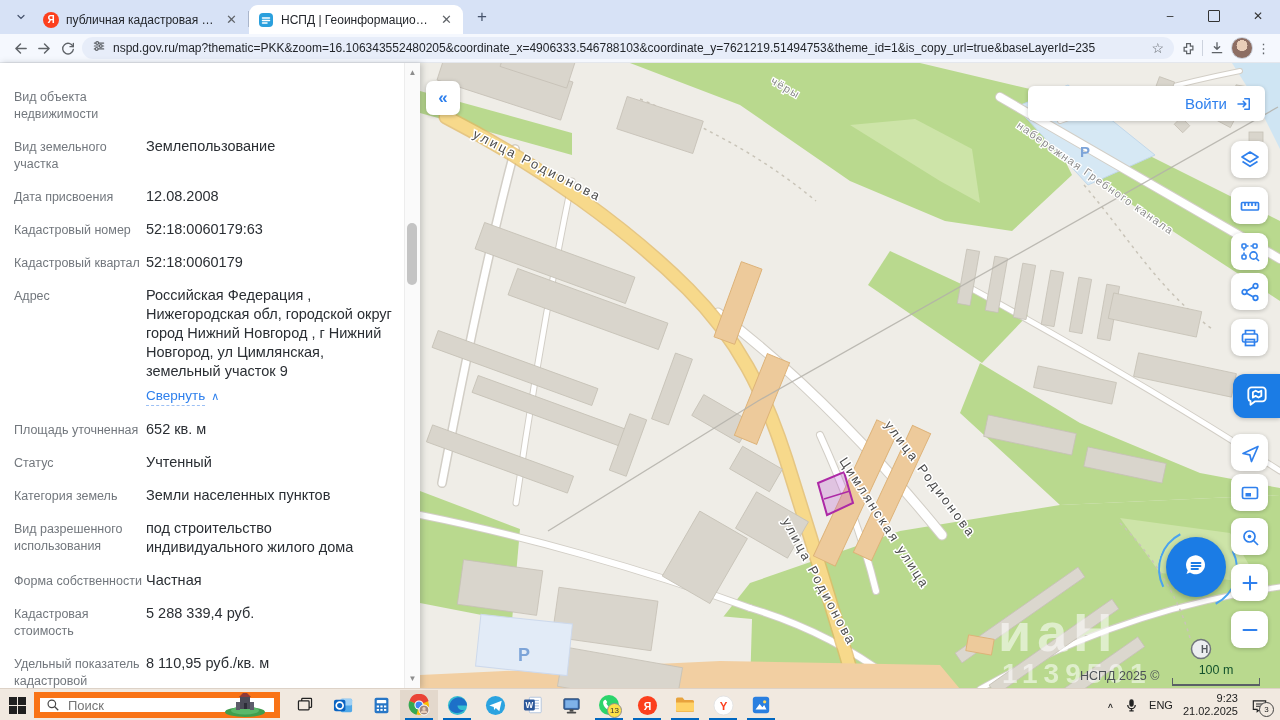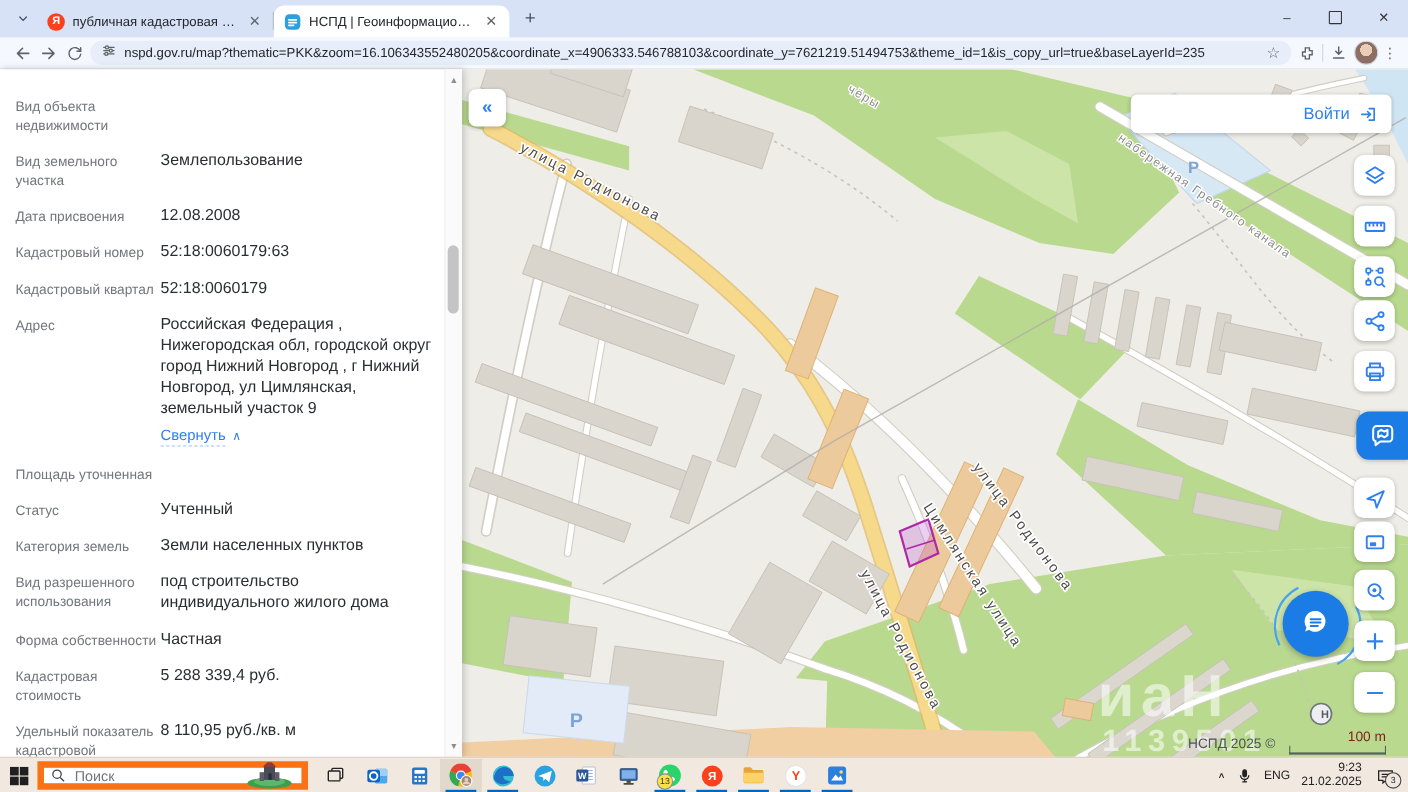--- a/index.html
+++ b/index.html
@@ -64,41 +64,41 @@
   .login-label{color:#2f80ed;font-size:15px;}
   .mbtn{left:811px;width:37px;height:37px;background:#fff;border-radius:9px;
       box-shadow:0 1px 4px rgba(0,0,0,.22);display:flex;align-items:center;justify-content:center;cursor:pointer;}
   .mbtn.active-tool{left:813px;width:47px;height:44px;background:#1b7ce5;border-radius:12px 0 0 12px;}
   .chat-btn{left:746px;top:474px;width:60px;height:60px;border-radius:50%;background:#1b7ce5;
       display:flex;align-items:center;justify-content:center;box-shadow:0 2px 6px rgba(0,0,0,.3);cursor:pointer;}
   .chat-arc{position:absolute;left:738px;top:466px;width:76px;height:76px;border-radius:50%;
       border:2.5px solid transparent;border-left-color:#4aa3ef;border-right-color:#4aa3ef;
       transform:rotate(18deg);z-index:9;}
   .attribution{left:660px;top:606px;font-size:12.5px;color:#4e5358;z-index:8;}
-  .scalebar{left:752px;top:600px;width:88px;z-index:8;font-size:12.5px;color:#7f1d1d;text-align:right;}
+  .scalebar{left:752px;top:600px;width:88px;z-index:8;font-size:12.5px;color:#14532d;text-align:center;}
   .scalebar .bar{margin-top:1px;height:6px;border-left:1.5px solid #5a5f66;border-right:1.5px solid #5a5f66;border-bottom:2px solid #5a5f66;}
 
   
   text.road{fill:#4b4b4b;stroke:#ffffff;stroke-width:3px;paint-order:stroke;letter-spacing:2.5px;font-size:13px;}
   text.minor{fill:#8b8b8b;stroke:#ffffff;stroke-width:2.5px;paint-order:stroke;letter-spacing:1.5px;font-size:11px;}
   text.parking{fill:#7da4d8;font-weight:bold;}
   text.helipad{fill:#555a60;font-weight:bold;}
   text.watermark{fill:rgba(255,255,255,.55);font-weight:bold;letter-spacing:6px;}
 
   
   .taskbar{position:absolute;left:0;top:688px;width:1280px;height:32px;background:#f1e9e0;
       border-top:1px solid #ddd2c7;display:flex;align-items:center;z-index:20;}
   .tb-start{width:34px;height:32px;display:flex;align-items:center;justify-content:center;}
   .tb-search{width:246px;height:26px;background:#fff;border:6px solid #f97316;display:flex;align-items:center;
       gap:6px;padding:0 6px;box-sizing:border-box;position:relative;}
   .tb-search input{border:none;outline:none;flex:1;font-size:13px;color:#444;font-family:"Liberation Sans",sans-serif;background:transparent;min-width:0;}
   .tb-app{width:38px;height:31px;display:flex;align-items:center;justify-content:center;position:relative;}
   .tb-app.hl{background:#e3d8cc;}
   .tb-app .underline{position:absolute;left:5px;right:5px;bottom:0;height:3px;background:#0067c0;}
-  .tb-app .badge{position:absolute;right:16px;bottom:3px;width:13px;height:13px;border-radius:50%;
+  .tb-app .badge{position:absolute;right:6px;bottom:3px;width:13px;height:13px;border-radius:50%;
       background:#fde047;border:1px solid #8f8f8f;font-size:8px;color:#333;display:flex;align-items:center;justify-content:center;}
   .tb-tray{margin-left:auto;display:flex;align-items:center;gap:10px;padding-right:10px;}
   .tray-chev{font-size:10px;color:#222;transform:scaleY(.75);}
   .tray-lang{font-size:11px;color:#222;}
   .tray-clock{font-size:11px;color:#222;text-align:right;line-height:13px;}
   .tray-notif{position:relative;width:22px;height:22px;display:flex;align-items:center;justify-content:center;}
   .tray-notif .badge{position:absolute;right:-4px;bottom:-1px;width:13px;height:13px;border-radius:50%;
       background:#f1e9e0;border:1px solid #444;font-size:8px;color:#222;display:flex;align-items:center;justify-content:center;}
 </style>
 </head>
@@ -203,20 +203,21 @@
           <div class="prow">
             <div class="plabel">Кадастровый квартал</div>
             <div class="pvalue">52:18:0060179</div>
           </div>
           <div class="prow">
             <div class="plabel">Адрес</div>
             <div class="pvalue">Российская Федерация , Нижегородская обл, городской округ город Нижний Новгород , г Нижний Новгород, ул Цимлянская, земельный участок 9<div><span class="collapse-link">Свернуть</span><span class="collapse-caret">∧</span></div></div>
           </div>
           <div class="prow">
             <div class="plabel">Площадь уточненная</div>
+            <div class="pvalue">652 кв. м</div>
           </div>
           <div class="prow">
             <div class="plabel">Статус</div>
             <div class="pvalue">Учтенный</div>
           </div>
           <div class="prow">
             <div class="plabel">Категория земель</div>
             <div class="pvalue">Земли населенных пунктов</div>
           </div>
           <div class="prow">

